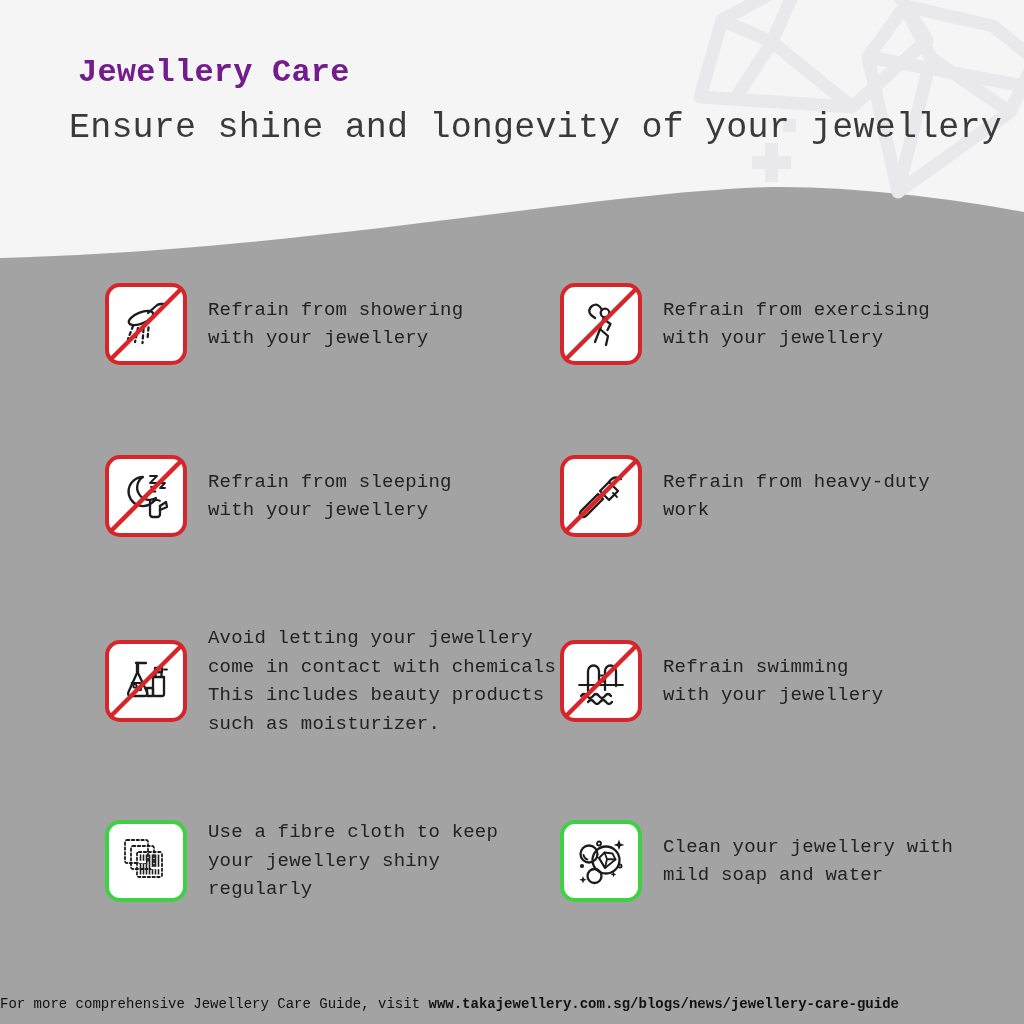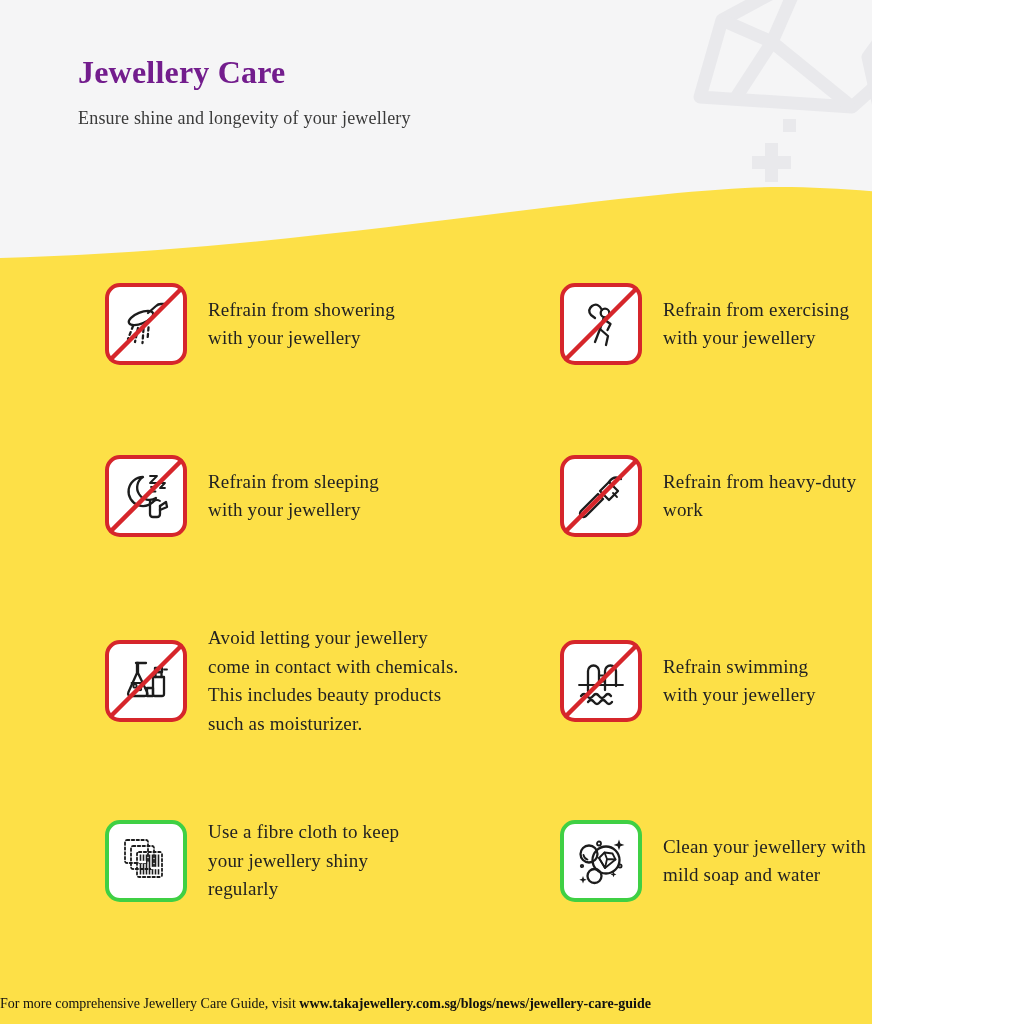--- a/index.html
+++ b/index.html
@@ -1,21 +1,21 @@
 <!DOCTYPE html>
 <html><head>
 <meta charset="utf-8">
 <style>
   html,body{margin:0;padding:0;background:#fff;}
-  .canvas{position:relative;width:872px;height:1024px;background:#fde047;overflow:hidden;
-          font-family:Liberation Serif, serif;color:#222;}
+  .canvas{position:relative;width:1024px;height:1024px;background:#a3a3a3;overflow:hidden;
+          font-family:Liberation Mono, monospace;color:#222;}
   
   .header-art{position:absolute;top:0;left:0;width:1024px;height:270px;pointer-events:none;}
   .page-title{position:absolute;left:78px;top:54px;font-size:32px;font-weight:800;color:#731d8d;letter-spacing:.2px;}
-  .page-subtitle{position:absolute;left:78px;top:108px;font-size:18px;font-weight:400;color:#3a3a3a;letter-spacing:.2px;}
+  .page-subtitle{position:absolute;left:69px;top:108px;font-size:35px;font-weight:400;color:#3a3a3a;letter-spacing:.2px;}
   
   .care-item{position:absolute;display:flex;align-items:center;gap:21px;height:82px;}
   .icon-box{position:relative;flex:0 0 auto;width:74px;height:74px;border-radius:15px;
             display:flex;align-items:center;justify-content:center;background:#fff;}
   .icon-box.prohibited{border:4px solid #d6262b;}
   .icon-box.allowed{border:4px solid #3fd044;}
   .slash{position:absolute;left:-4px;top:-4px;width:82px;height:82px;}
   .pictogram{display:block;}
   .care-text{font-size:19px;line-height:28.5px;color:#222;white-space:pre-line;letter-spacing:.2px;}
   

